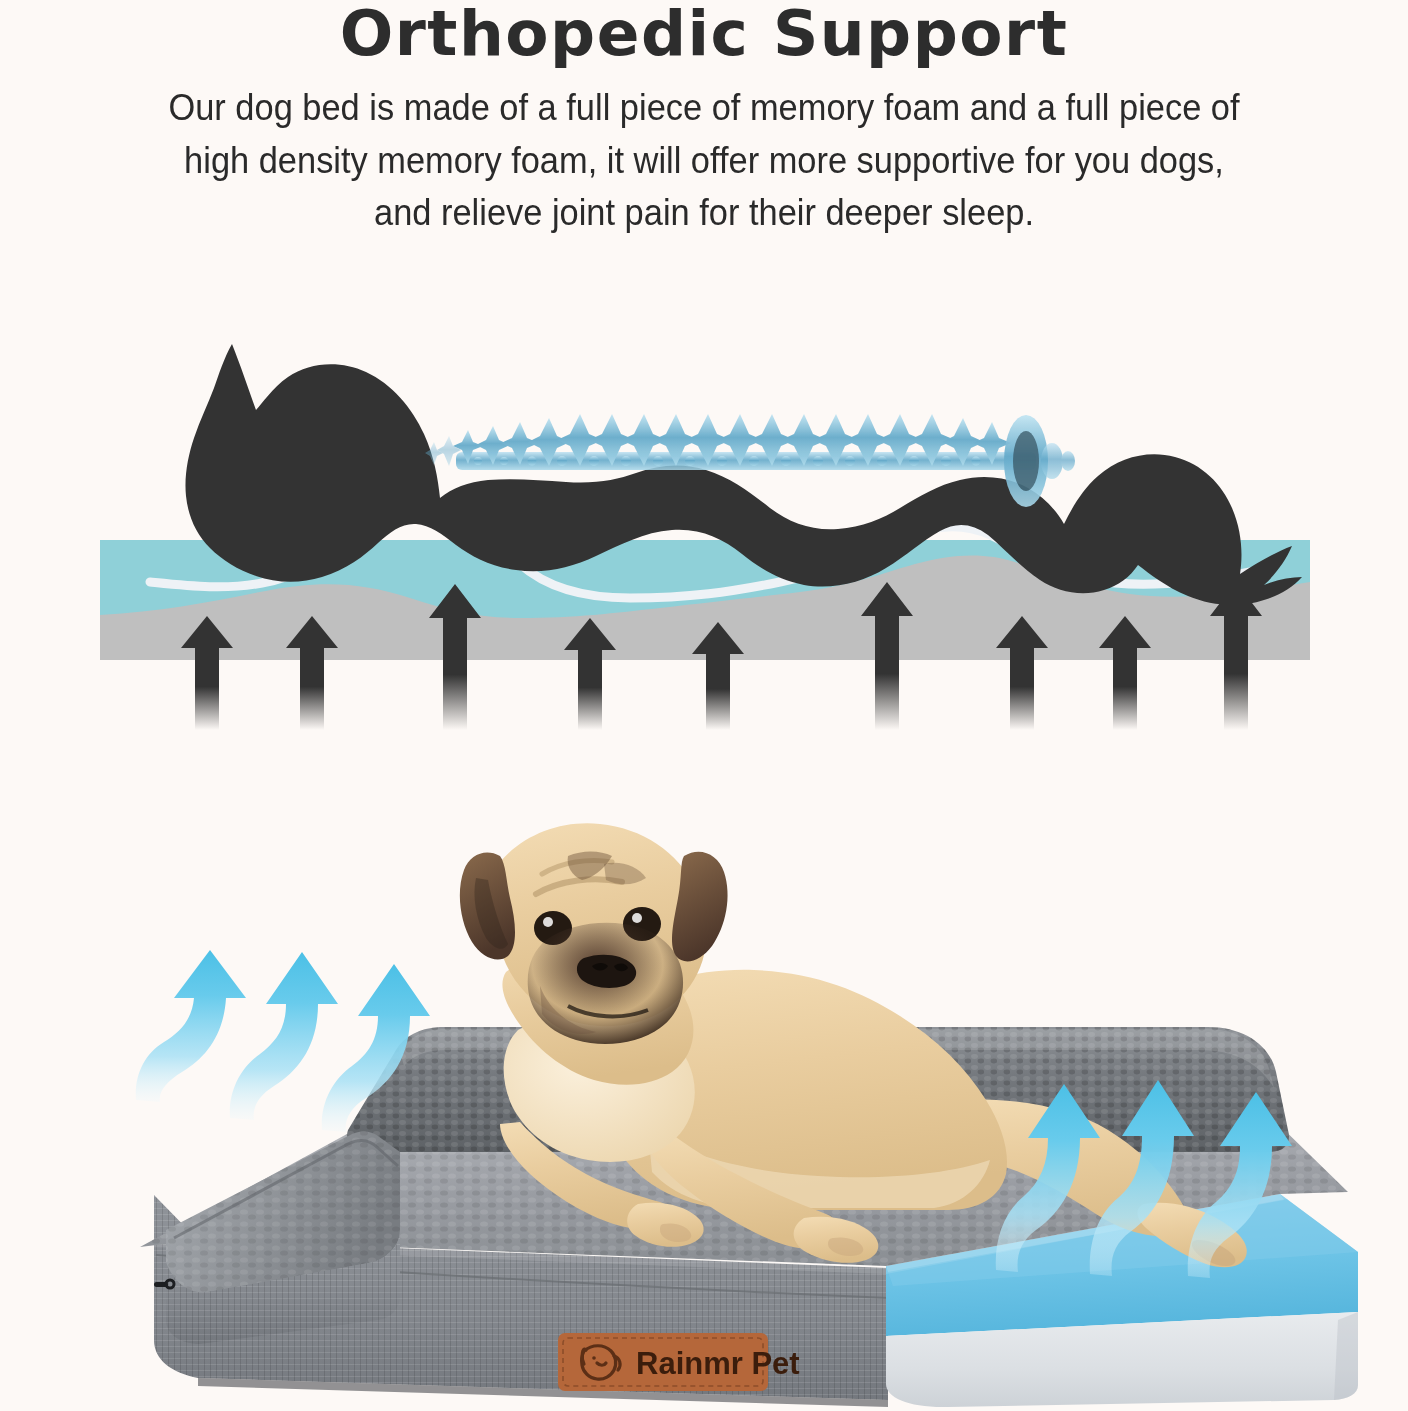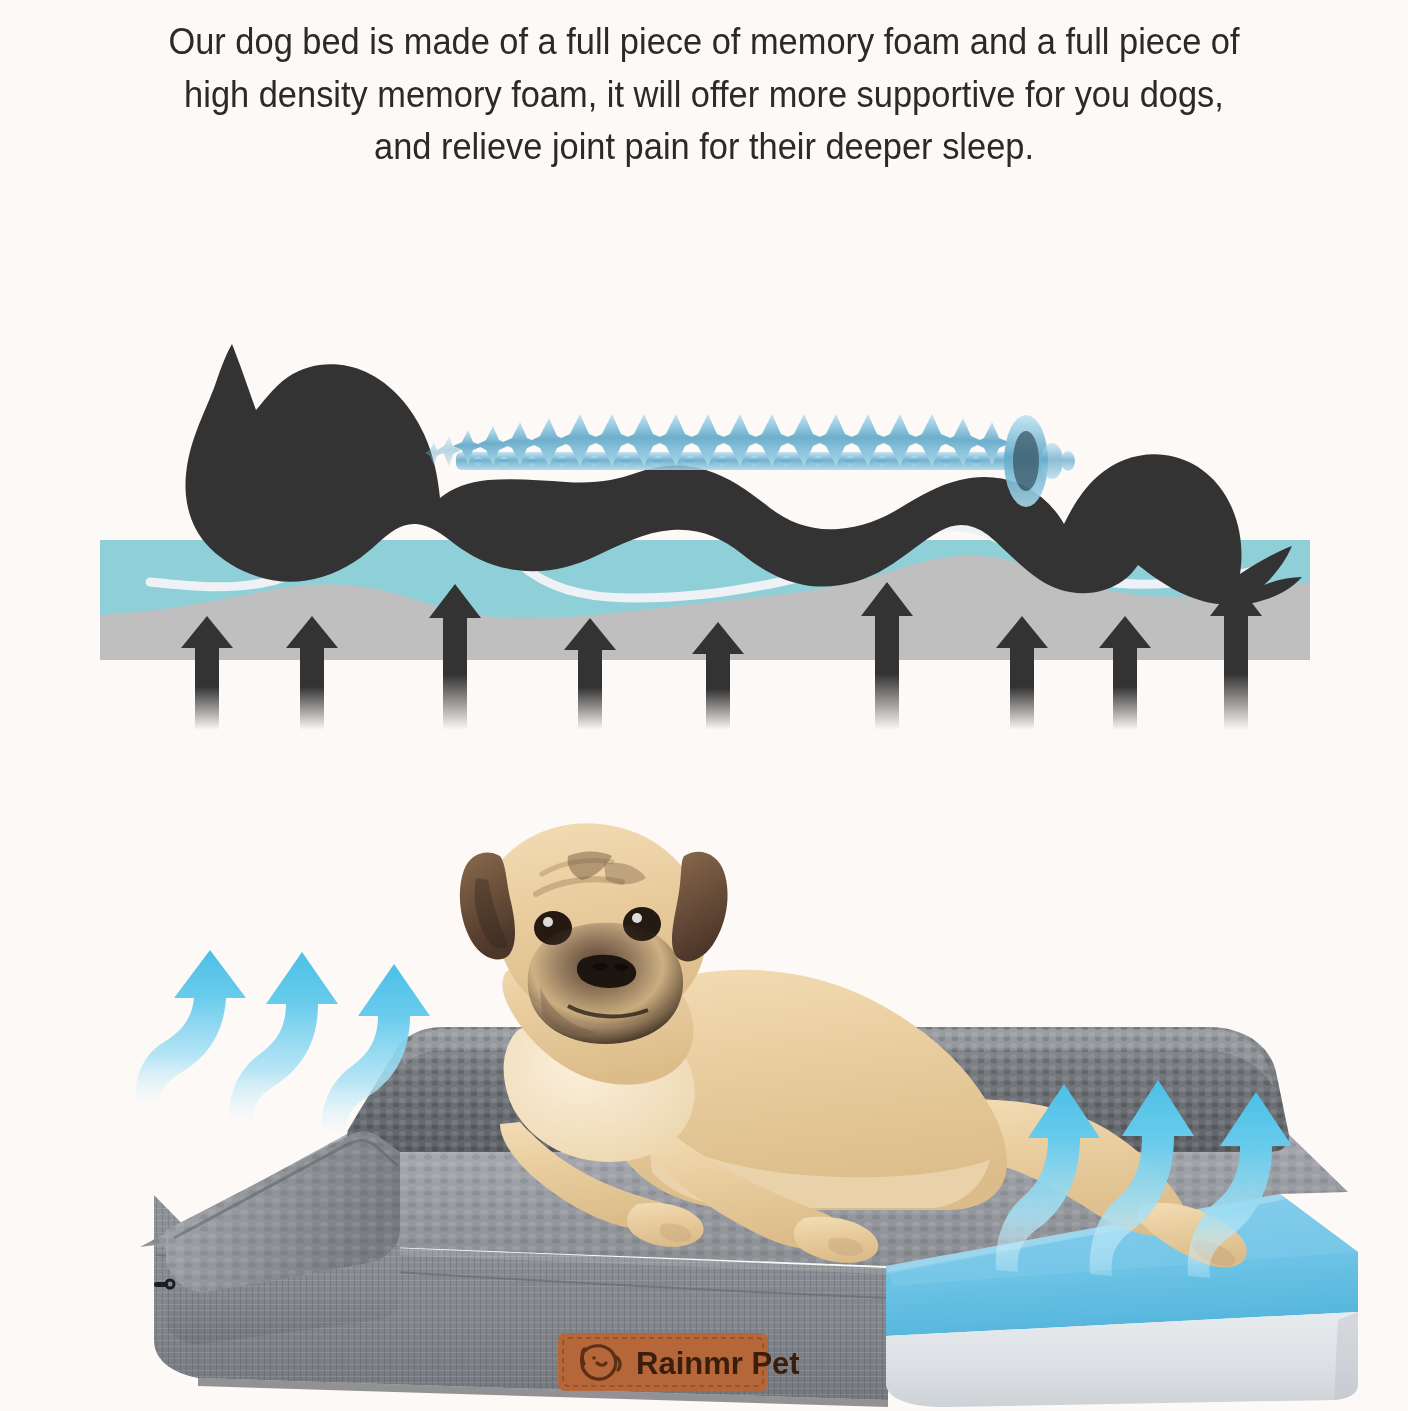--- a/index.html
+++ b/index.html
@@ -71,20 +71,21 @@
   
   .brand-text {
     font-family: "Liberation Sans", sans-serif;
     font-weight: 700;
   }
 </style>
 </head>
 <body>
 
 <div class="header">
+  <h1 class="title">Orthopedic Support</h1>
   <div class="subtitle">
     <span class="ln">Our dog bed is made of a full piece of memory foam and a full piece of</span>
     <span class="ln">high density memory foam, it will offer more supportive for you dogs,</span>
     <span class="ln">and relieve joint pain for their deeper sleep.</span>
   </div>
 </div>
 
 <div class="diagram">
 <svg width="1408" height="400" viewBox="0 0 1408 400" xmlns="http://www.w3.org/2000/svg">
   <defs>

